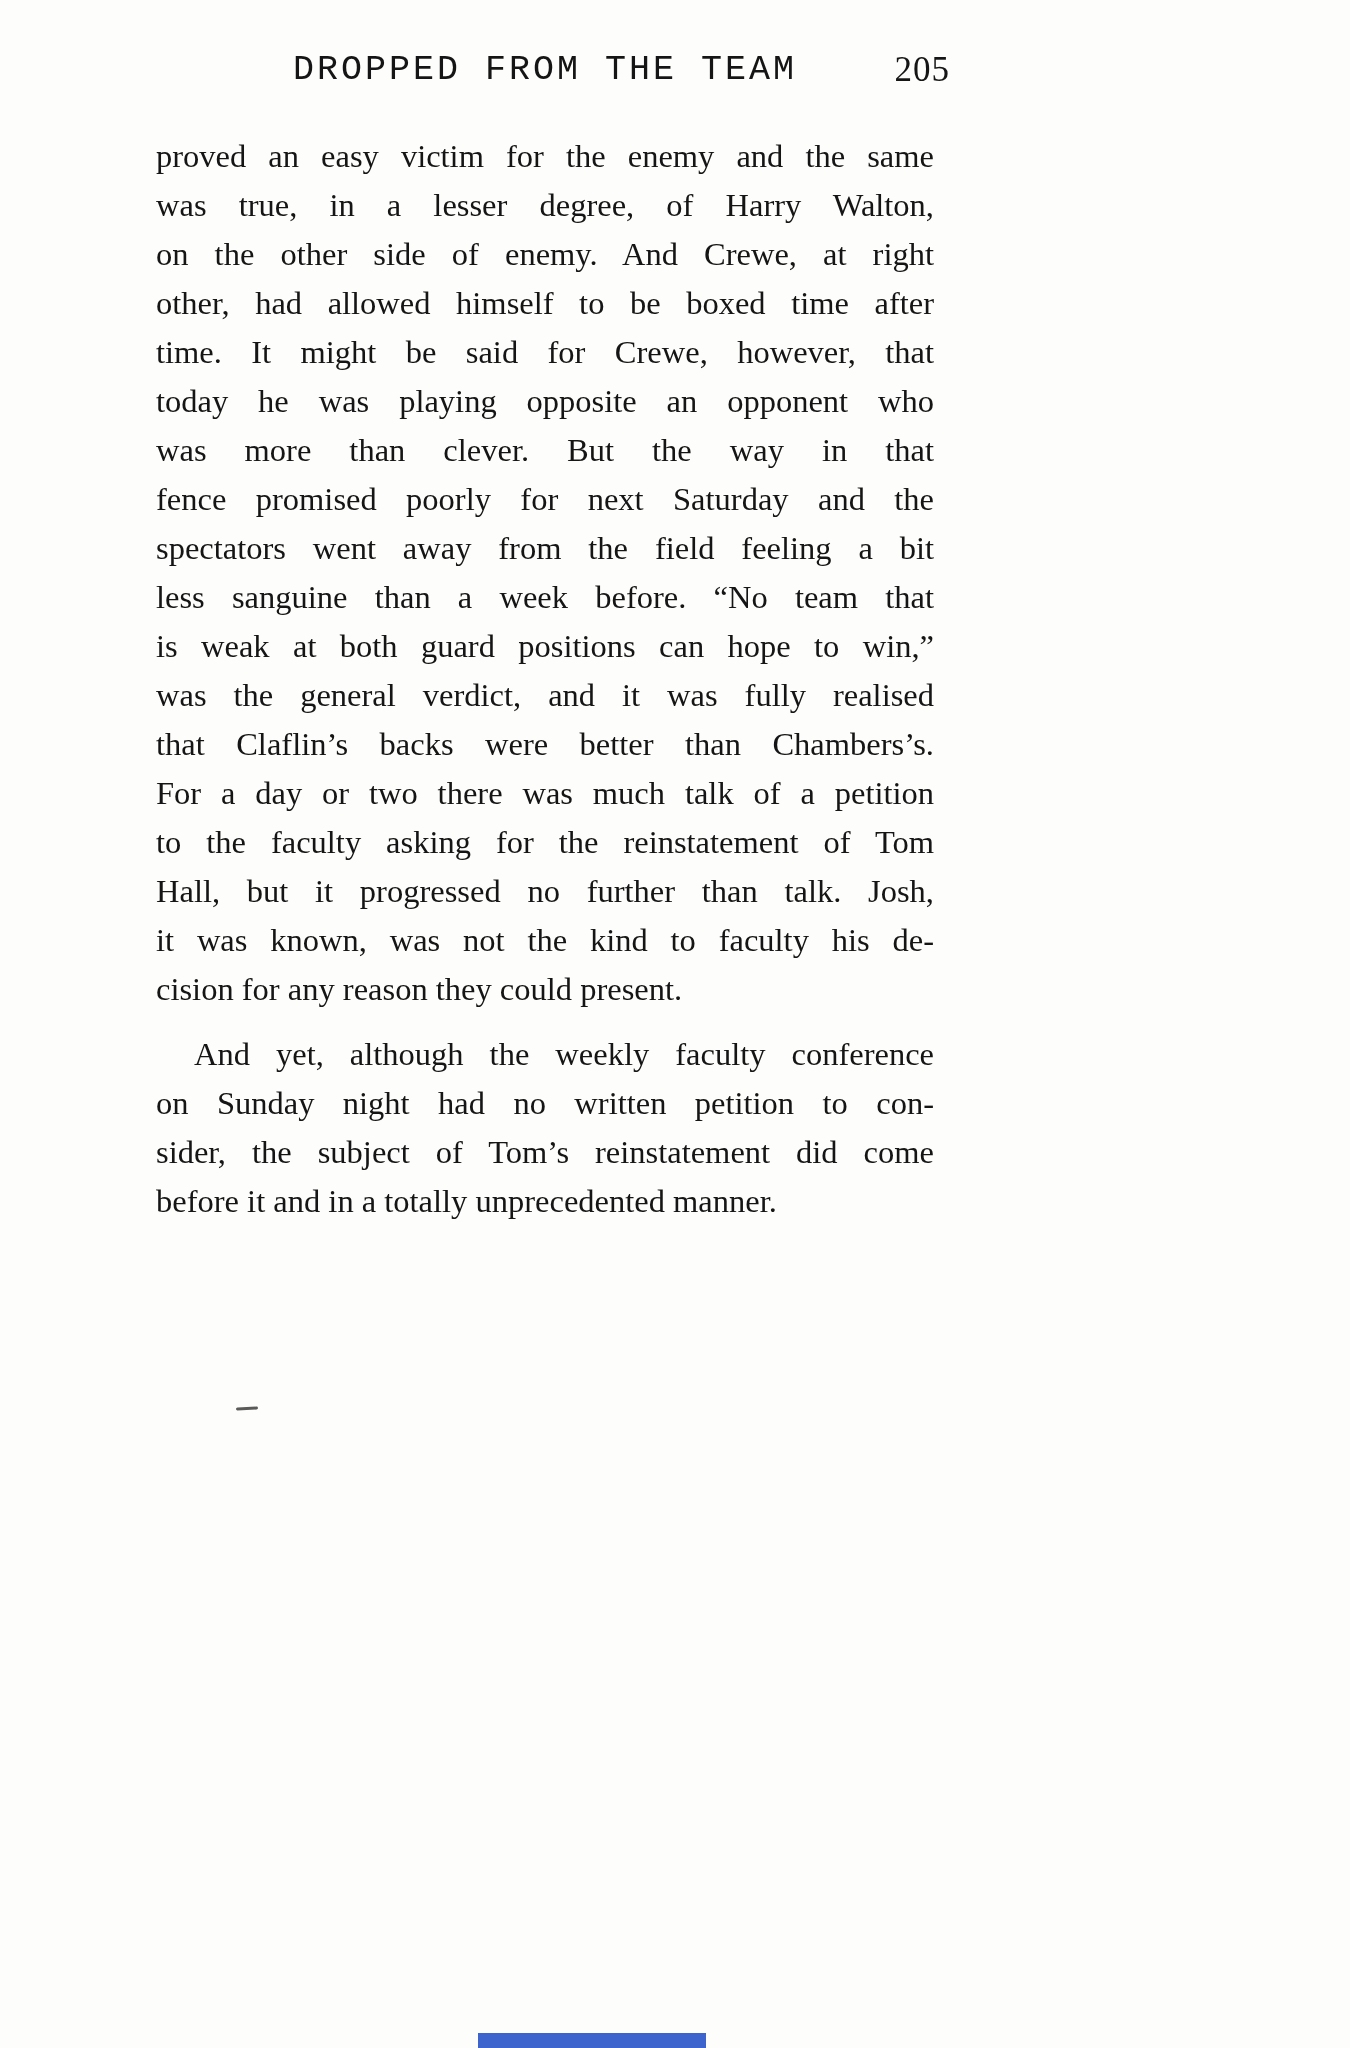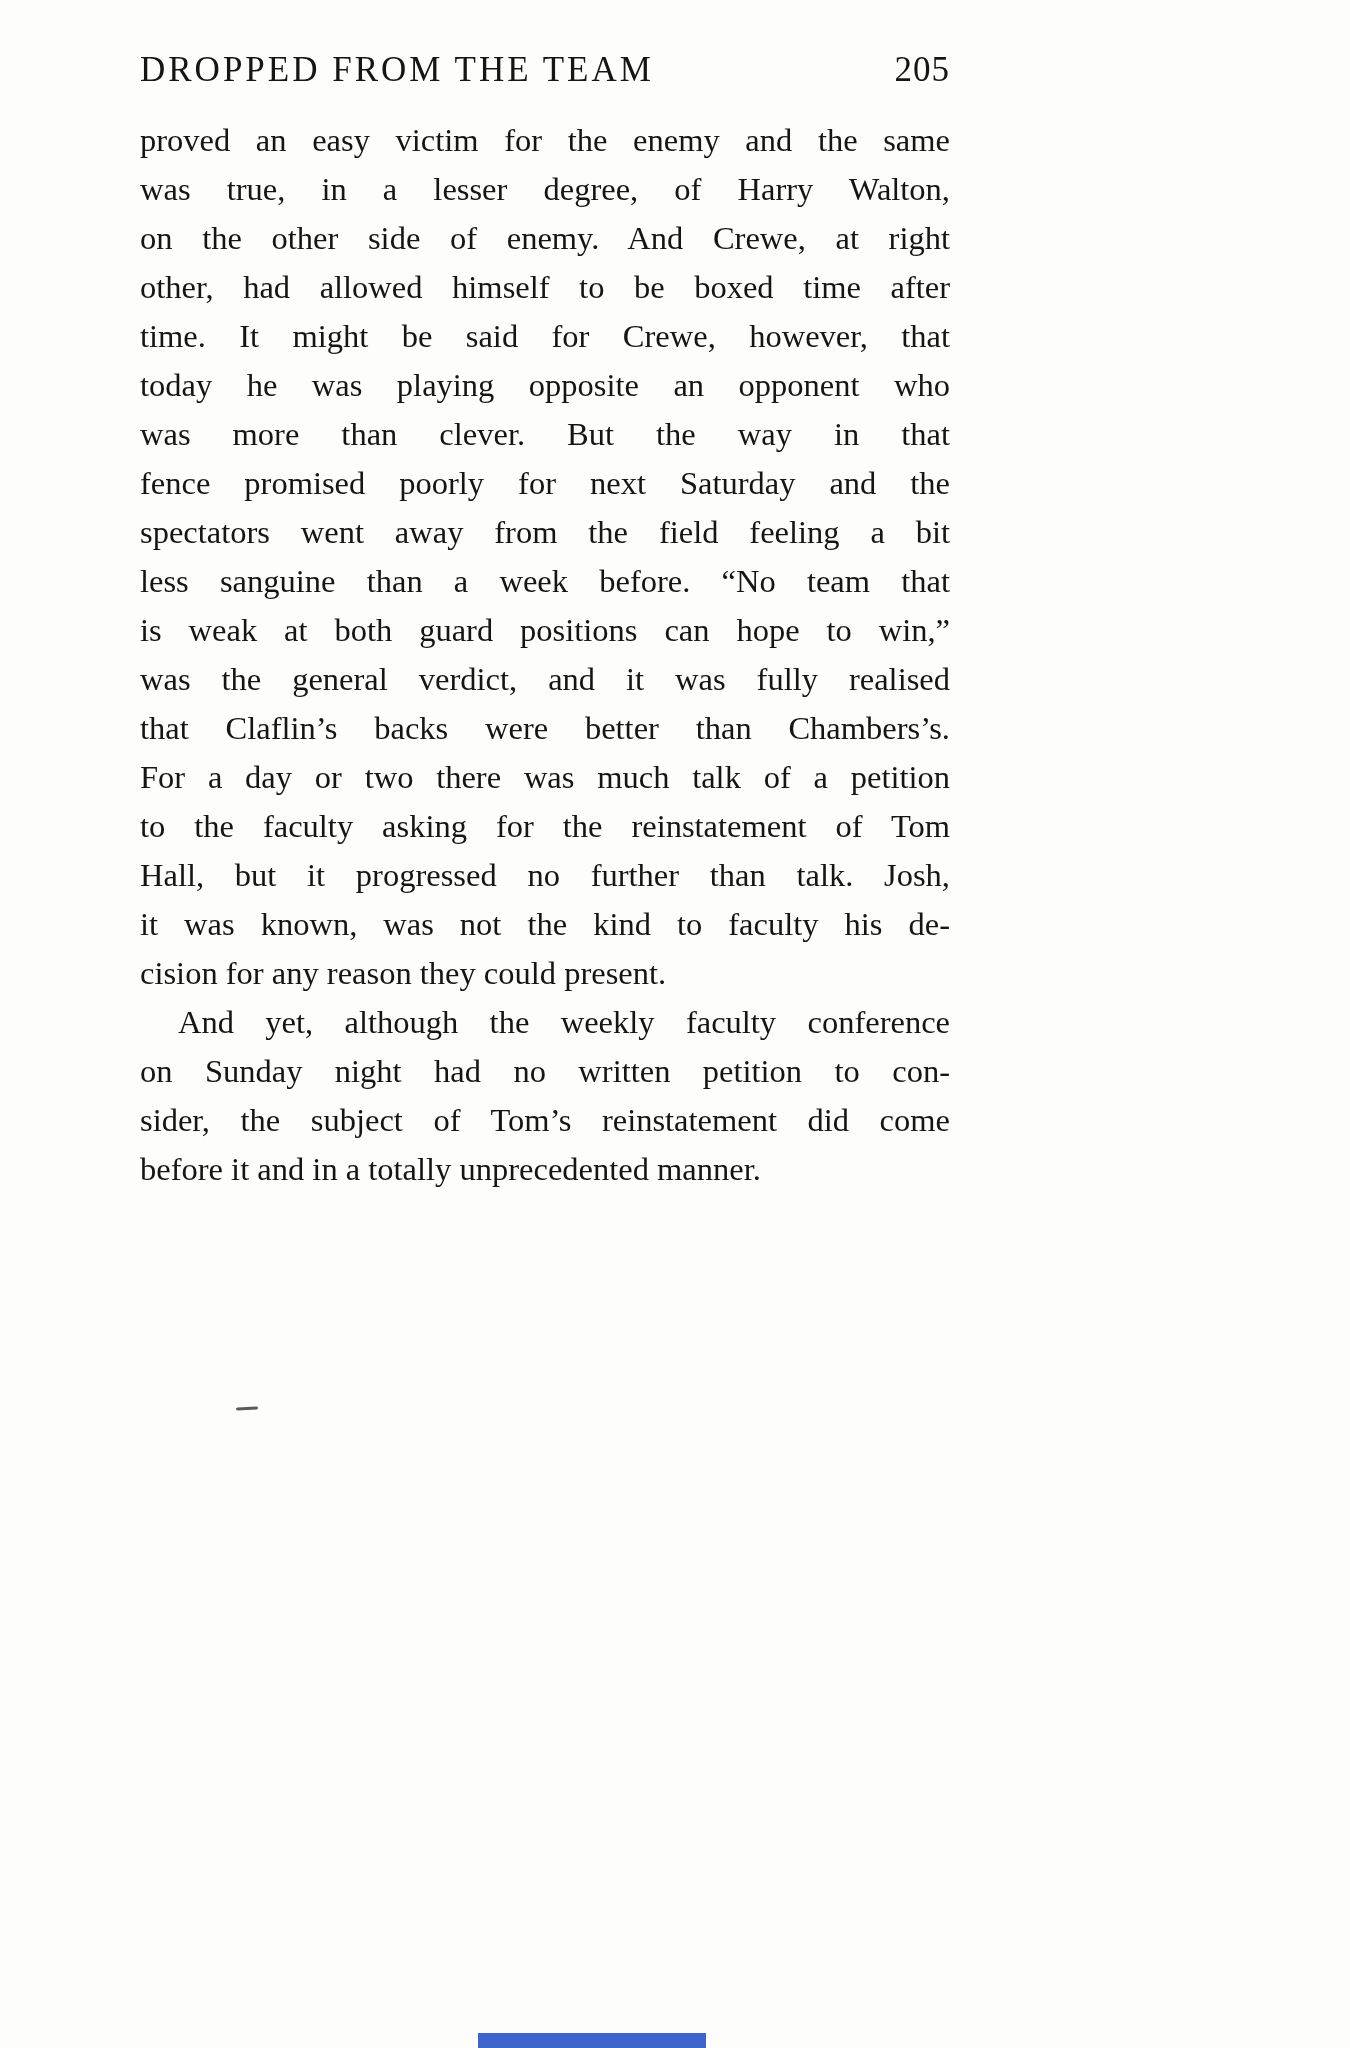--- a/index.html
+++ b/index.html
@@ -21,41 +21,42 @@
     top: 50px;
     left: 140px;
     width: 810px;
     height: 46px;
   }
   .chapter-title {
     position: absolute;
     left: 0;
     right: 0;
     top: 0;
-    text-align: left;
+    text-align: center;
     font-size: 35px;
     letter-spacing: 3px;
     font-weight: 400;
+    font-family: Liberation Mono, monospace;
   }
   .page-number {
     position: absolute;
     right: 0;
     top: 0;
     font-size: 35px;
     letter-spacing: 1px;
   }
   .page-body {
     position: absolute;
     top: 116px;
     left: 140px;
     width: 810px;
     font-size: 32.5px;
     line-height: 49px;
   }
-  .paragraph { margin: 0; }
+  .paragraph { margin: 16px; }
   .line {
     text-align: justify;
     text-align-last: justify;
   }
   .line.last {
     text-align-last: left;
   }
   .line.indent {
     text-indent: 38px;
   }

